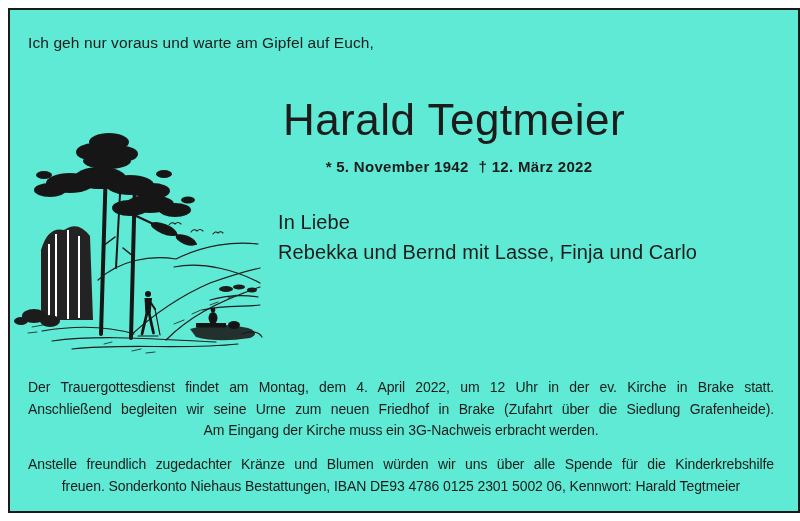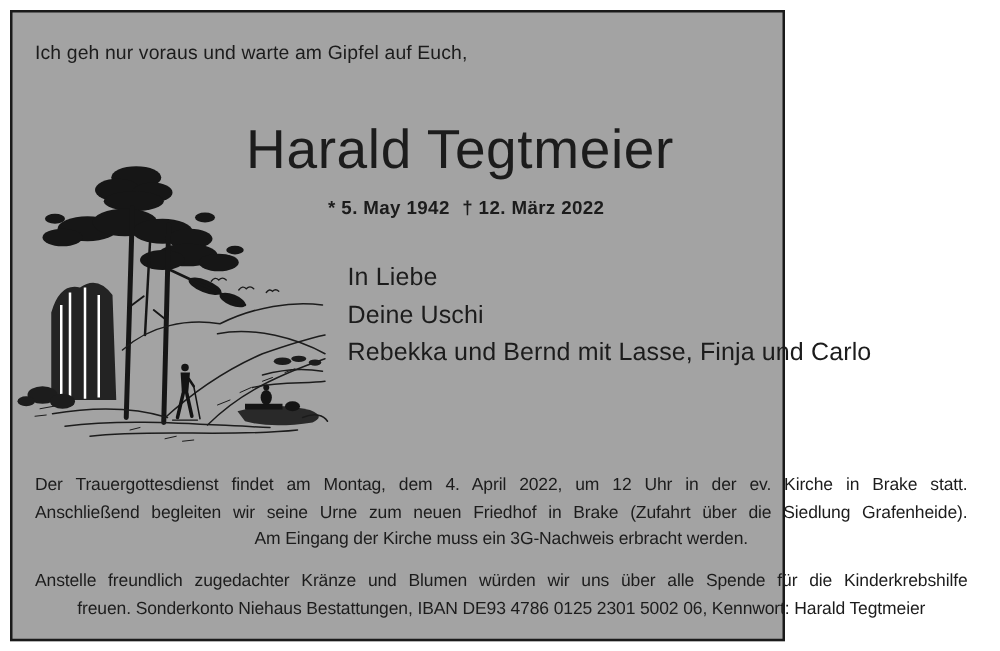--- a/index.html
+++ b/index.html
@@ -6,24 +6,24 @@
     margin: 0; padding: 0;
     width: 800px; height: 521px;
     background: #ffffff;
     font-family: "Liberation Sans", sans-serif;
     color: #1c1c1c;
     overflow: hidden;
   }
   .frame {
     position: absolute;
     left: 8px; top: 8px;
-    width: 620px; height: 505px;
+    width: 792px; height: 505px;
     border: 2px solid #1a1a1a;
     box-sizing: border-box;
-    background: #a3a3a3;
+    background: #5eead4;
   }
   .epigraph {
     position: absolute;
     left: 18px; top: 21px;
     font-size: 15.5px;
     line-height: 23px;
     letter-spacing: 0.1px;
   }
   .deceased-name {
     position: absolute;
@@ -77,21 +77,21 @@
 
 <div class="frame">
 
   <div class="epigraph">
     <div>Ich geh nur voraus und warte am Gipfel auf Euch,</div>
   </div>
 
   <div class="deceased-name">Harald Tegtmeier</div>
 
   <div class="dates">
-    <span>* 5. May 1942</span><span class="sep"></span><span>† 12. März 2022</span>
+    <span>* 5. November 1942</span><span class="sep"></span><span>† 12. März 2022</span>
   </div>
 
   <svg class="artwork" viewBox="0 0 252 226" aria-hidden="true">
 
     <g fill="#161616">
       <ellipse cx="97" cy="14" rx="20" ry="9"></ellipse>
       <ellipse cx="82" cy="24" rx="18" ry="9"></ellipse>
       <ellipse cx="110" cy="26" rx="16" ry="8"></ellipse>
       <ellipse cx="95" cy="33" rx="24" ry="8"></ellipse>
       <ellipse cx="58" cy="55" rx="24" ry="10"></ellipse>
@@ -182,21 +182,20 @@
 
     <g stroke="#1c1c1c" stroke-width="1.1" fill="none" stroke-linecap="round">
       <path d="M157,97 q3,-4 6,-1 q3,-3 6,0"></path>
       <path d="M179,104 q3,-4 6,-1 q3,-3 6,0"></path>
       <path d="M201,106 q2.5,-3.5 5,-1 q2.5,-2.5 5,0"></path>
     </g>
   </svg>
 
   <div class="mourners">
     <div>In Liebe</div>
-    <div>Deine Uschi</div>
     <div>Rebekka und Bernd mit Lasse, Finja und Carlo</div>
   </div>
 
   <div class="body-par service-par">
     <div class="jline">Der Trauergottesdienst findet am Montag, dem 4. April 2022, um 12 Uhr in der ev. Kirche in Brake statt.</div>
     <div class="jline">Anschließend begleiten wir seine Urne zum neuen Friedhof in Brake (Zufahrt über die Siedlung Grafenheide).</div>
     <div class="nline">Am Eingang der Kirche muss ein 3G-Nachweis erbracht werden.</div>
   </div>
 
   <div class="body-par donation-par">

